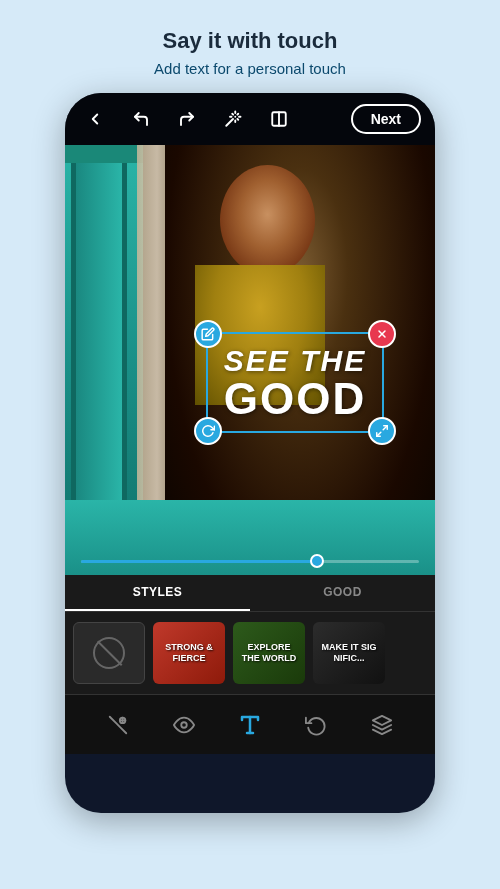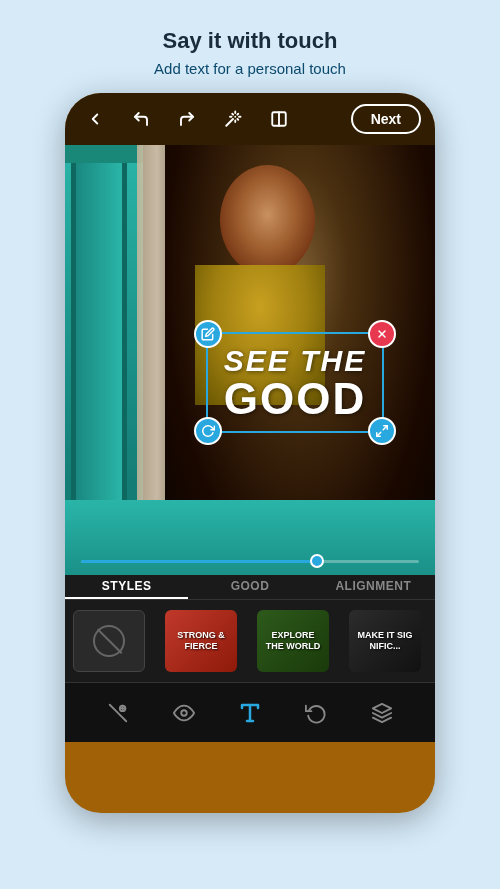--- a/index.html
+++ b/index.html
@@ -28,21 +28,21 @@
 
     .page-subtitle {
       font-size: 15px;
       color: #0c4a6e;
     }
 
     
     .phone-shell {
       width: 370px;
       height: 720px;
-      background: #a16207;
+      background: #0f172a;
       border-radius: 36px;
       overflow: hidden;
       position: relative;
       box-shadow: 0 8px 32px rgba(0,0,0,0.3);
     }
 
     
     .top-bar {
       height: 52px;
       background: rgba(0,0,0,0.7);
@@ -249,38 +249,38 @@
     }
 
     .tab-row {
       display: flex;
       border-bottom: 1px solid #333;
     }
 
     .tab-item {
       flex: 1;
       text-align: center;
-      padding: 4px 0;
+      padding: 10px 0;
       font-size: 12px;
       font-weight: 600;
       color: #888;
       cursor: pointer;
       letter-spacing: 0.5px;
     }
 
     .tab-item.active {
       color: white;
       border-bottom: 2px solid white;
     }
 
     
     .style-thumbnails {
       display: flex;
       padding: 10px 8px;
-      gap: 20px;
+      gap: 8px;
       align-items: center;
       background: #1a1a1a;
       overflow: hidden;
     }
 
     .style-thumb {
       width: 72px;
       height: 62px;
       border-radius: 6px;
       overflow: hidden;
@@ -498,21 +498,20 @@
           <div class="slider-thumb"></div>
         </div>
       </div>
     </div>
   </div>
 
   <div class="styles-tabs">
     <div class="tab-row">
       <div class="tab-item active">STYLES</div>
       <div class="tab-item">GOOD</div>
-      <div class="tab-item">ALIGNMENT</div>
     </div>
 
     <div class="style-thumbnails">
 
       <div class="style-thumb style-thumb-none">
         <div class="no-style-icon"></div>
       </div>
 
       <div class="style-thumb thumb-strong">
         <div class="thumb-text">STRONG &amp;<br>FIERCE</div>

